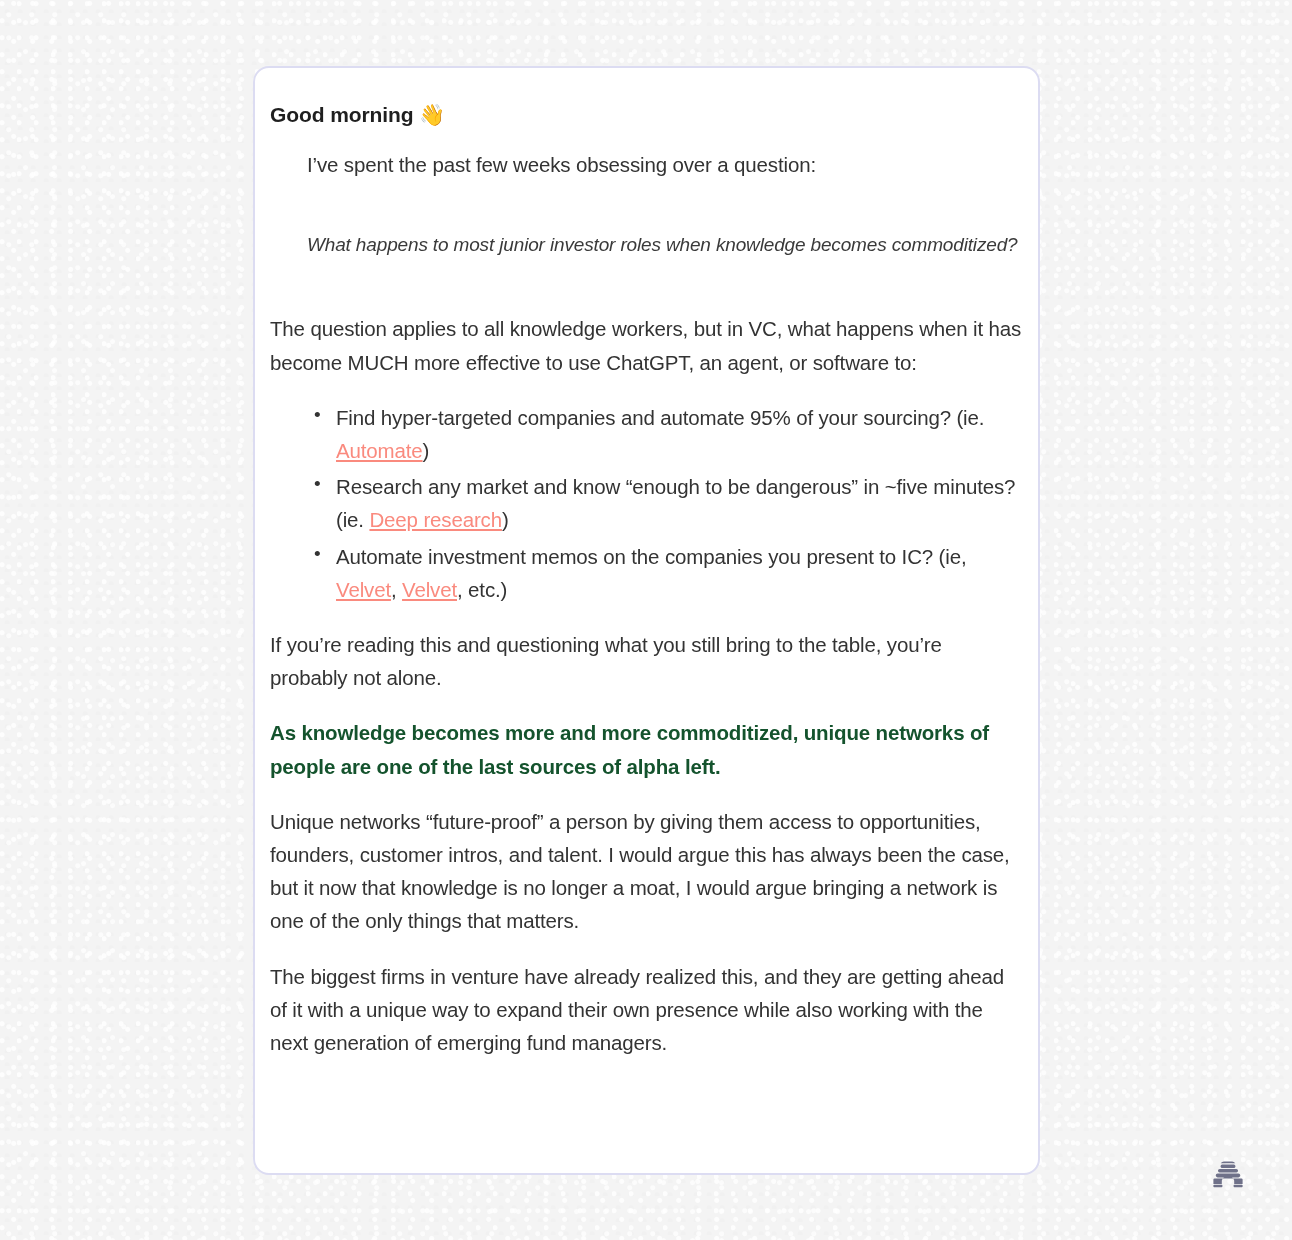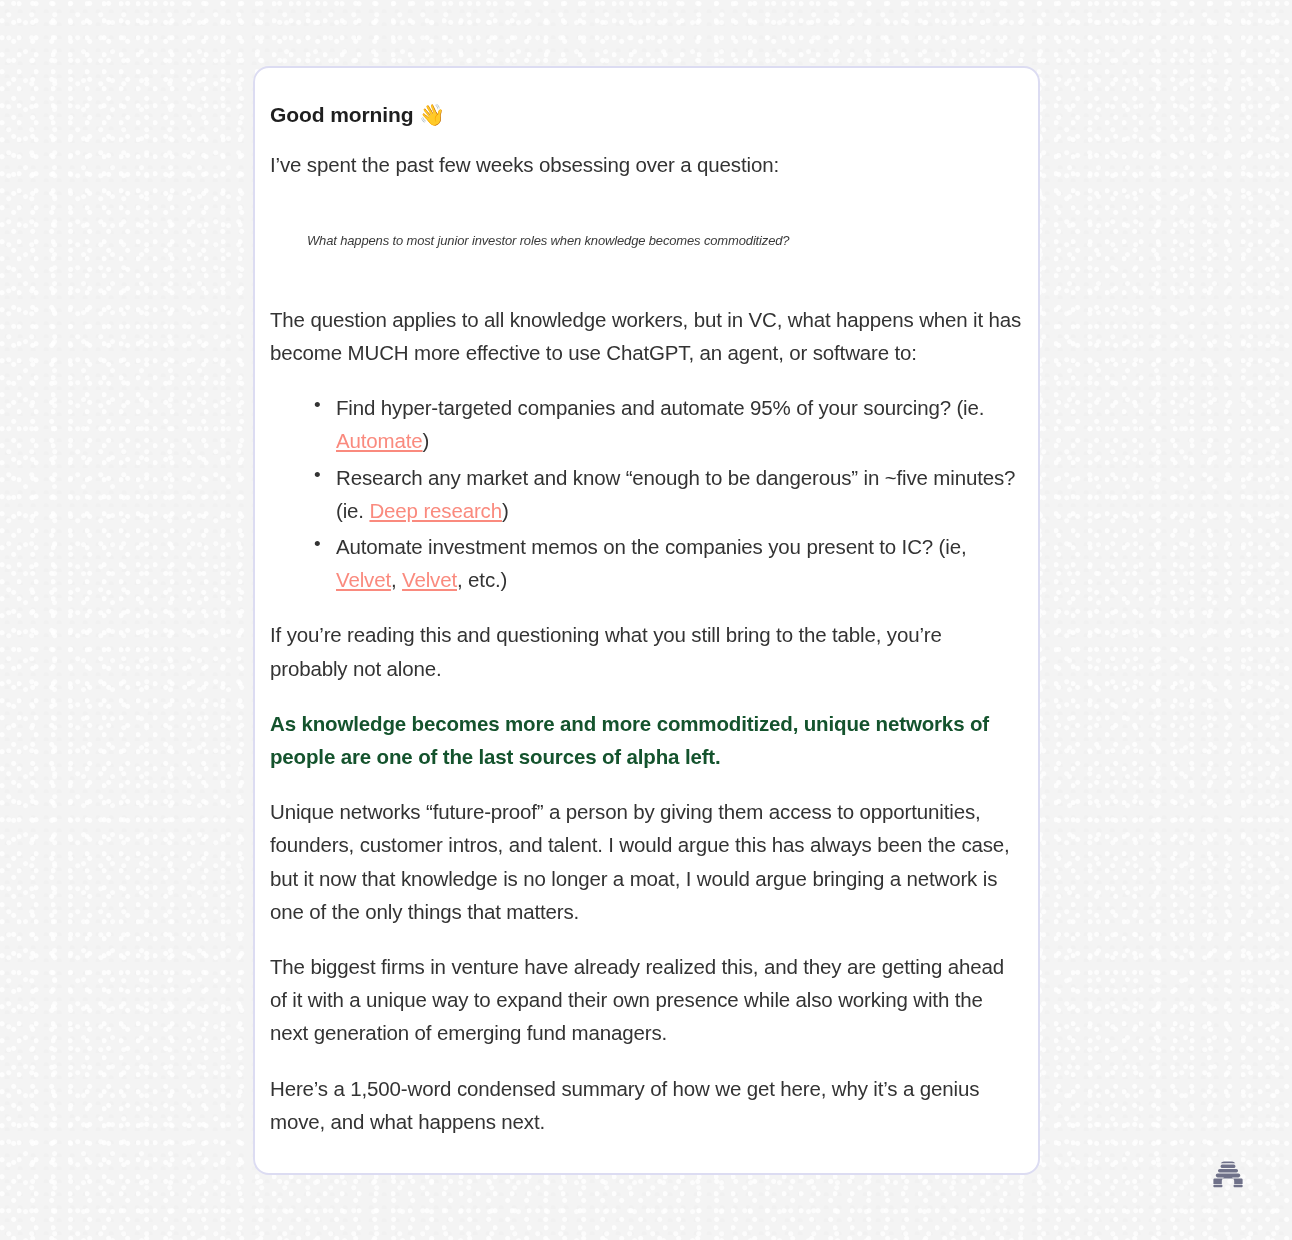--- a/index.html
+++ b/index.html
@@ -65,35 +65,36 @@
   p.body-text {
     font-size: 20.5px;
     line-height: 1.62;
     color: #333333;
     margin: 22px 0 0 0;
     letter-spacing: -0.15px;
   }
 
   p.body-text.first {
     margin-top: 18px;
+    margin-left: 37px;
   }
 
   p.body-text.strong {
     font-weight: bold;
     color: #14532d;
   }
 
   .quote-block {
     margin: 48px 0 52px 0;
     padding-left: 37px;
   }
   .quote-block p {
     margin: 0;
     font-style: italic;
-    font-size: 13px;
+    font-size: 19px;
     line-height: 1.62;
     color: #3a3a3a;
     letter-spacing: -0.15px;
   }
 
   ul.bullet-list {
     margin: 22px 0 0 0;
     padding-left: 66px;
     list-style: none;
   }
@@ -162,21 +163,20 @@
       </ul>
 
       <p class="body-text">If you’re reading this and questioning what you still bring to the table, you’re probably not alone.</p>
 
       <p class="body-text strong">As knowledge becomes more and more commoditized, unique networks of people are one of the last sources of alpha left.</p>
 
       <p class="body-text">Unique networks “future-proof” a person by giving them access to opportunities, founders, customer intros, and talent. I would argue this has always been the case, but it now that knowledge is no longer a moat, I would argue bringing a network is one of the only things that matters.</p>
 
       <p class="body-text">The biggest firms in venture have already realized this, and they are getting ahead of it with a unique way to expand their own presence while also working with the next generation of emerging fund managers.</p>
 
-      <p class="body-text">Here’s a 1,500-word condensed summary of how we get here, why it’s a genius move, and what happens next.</p>
 
     </div>
   </div>
 
   <div class="hive-logo">
     <svg viewBox="0 0 34 34" width="34" height="34" aria-hidden="true">
       <g fill="#6f7189">
         <path d="M13.0 4.6 h8.0 a4.2 4.2 0 0 1 3.3 1.7 h-14.6 a4.2 4.2 0 0 1 3.3 -1.7 z"></path>
         <rect x="9.6" y="7.6" width="14.8" height="3.3" rx="1.5"></rect>
         <rect x="7.0" y="11.9" width="20.0" height="3.6" rx="1.7"></rect>

